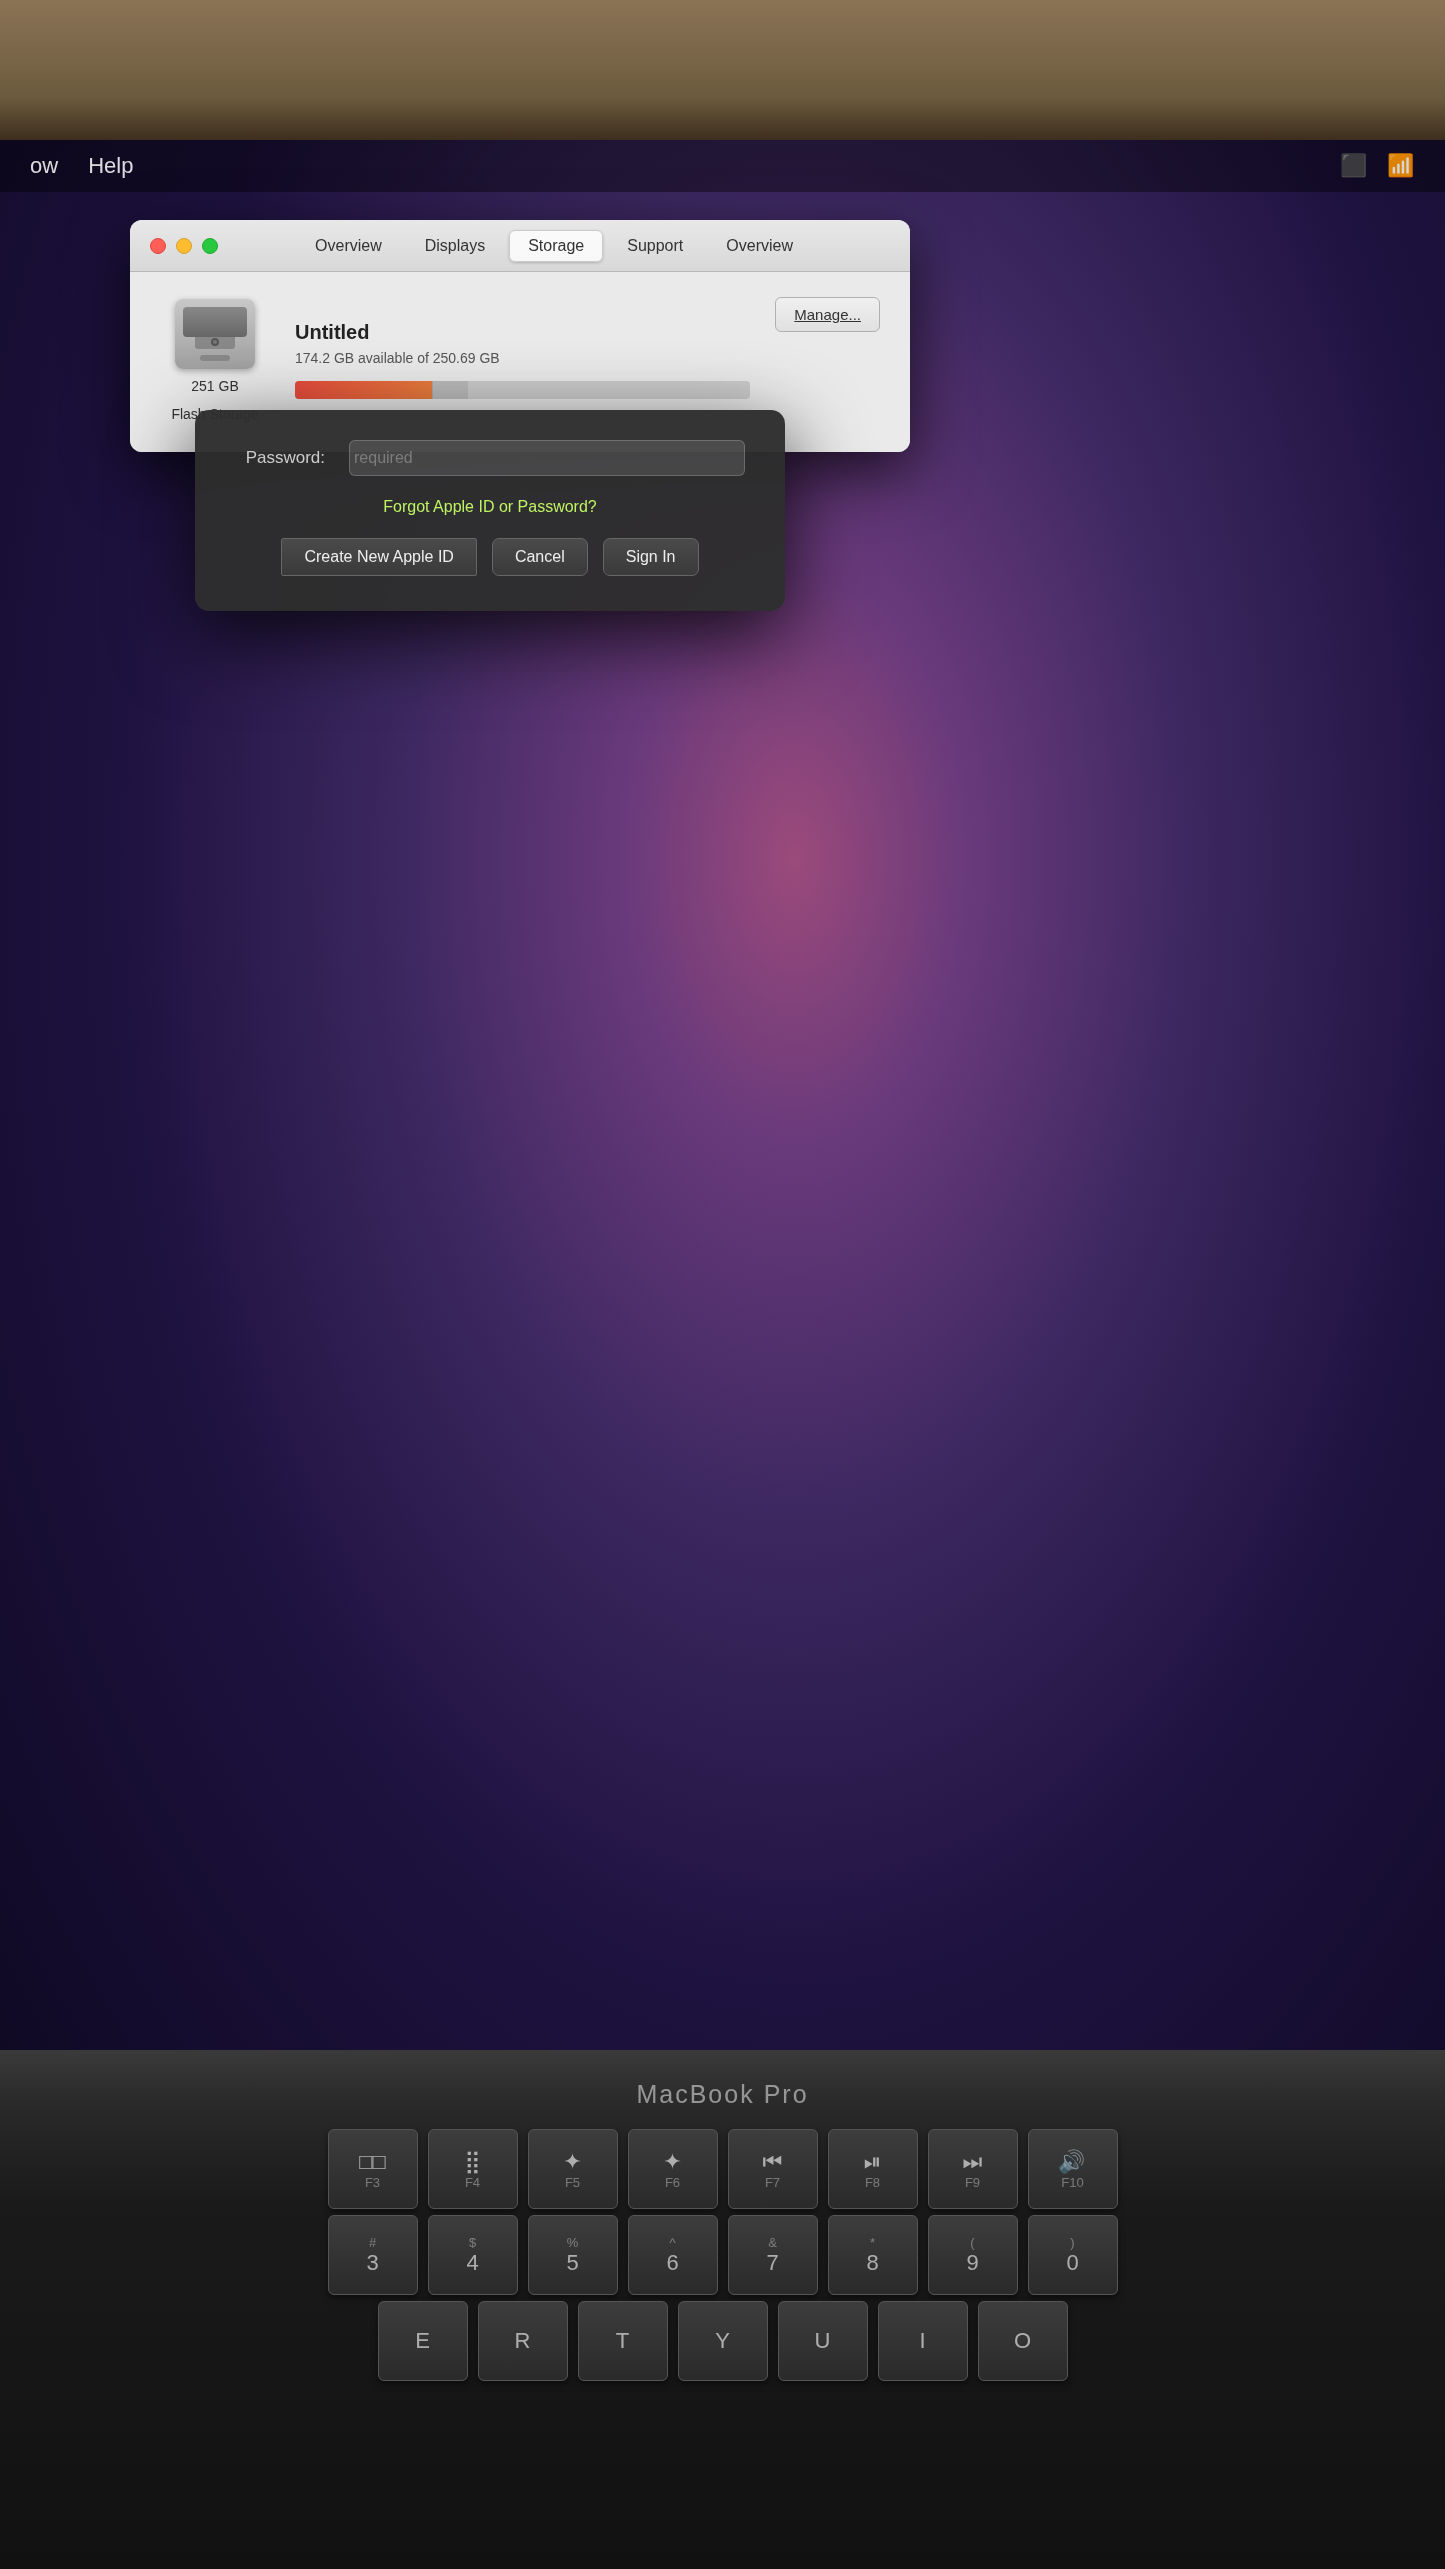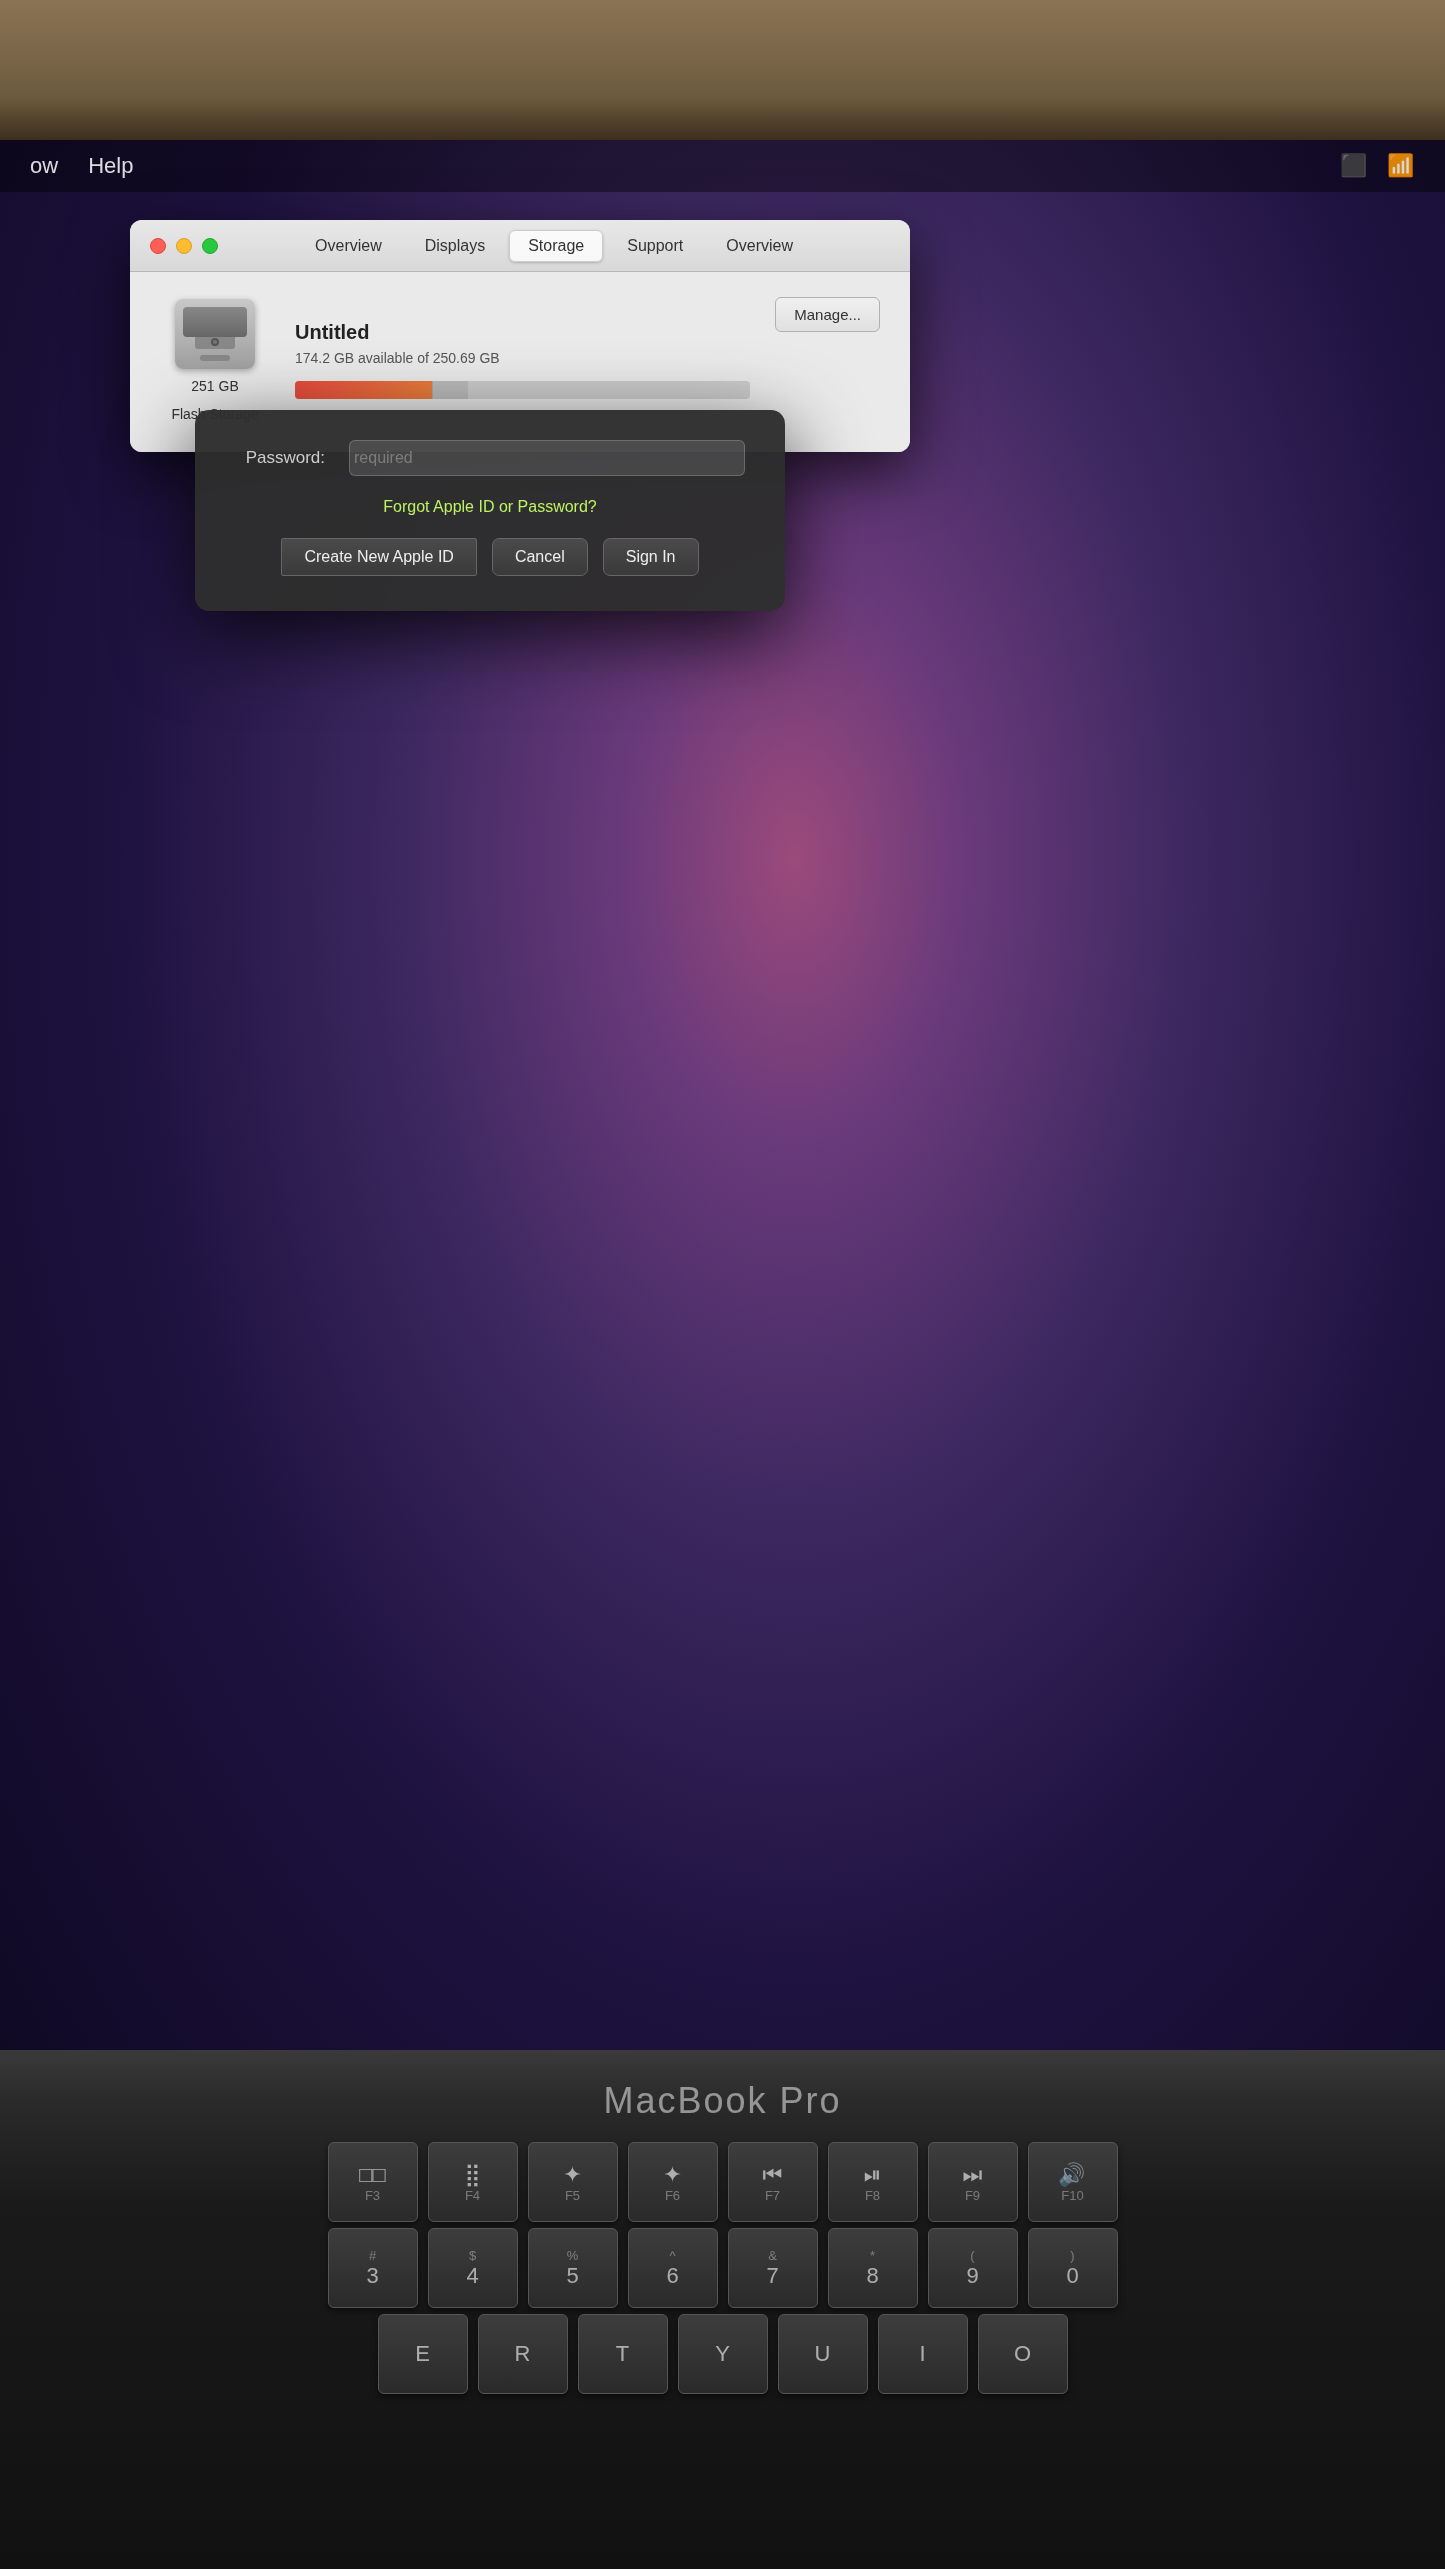--- a/index.html
+++ b/index.html
@@ -233,20 +233,21 @@
     .manage-btn {
       background: linear-gradient(180deg, #f0f0f0 0%, #e0e0e0 100%);
       border: 1px solid #b0b0b0;
       border-radius: 6px;
       padding: 8px 18px;
       font-size: 15px;
       color: #333;
       cursor: pointer;
       white-space: nowrap;
       align-self: flex-start;
+      text-decoration: underline;
     }
 
     
     .signin-dialog {
       position: absolute;
       top: 270px;
       left: 195px;
       width: 590px;
       background: rgba(45, 45, 45, 0.97);
       border-radius: 14px;
@@ -372,21 +373,21 @@
       right: 0;
       bottom: 0;
       background: linear-gradient(180deg, #3a3a3a 0%, #2a2a2a 10%, #1a1a1a 30%, #111 100%);
       display: flex;
       flex-direction: column;
       align-items: center;
     }
 
     .macbook-label {
       color: rgba(255,255,255,0.5);
-      font-size: 36px;
+      font-size: 25px;
       font-weight: 300;
       margin-top: 30px;
       letter-spacing: 2px;
     }
 
     
     .keyboard-area {
       width: 100%;
       padding: 20px 0;
       display: flex;

